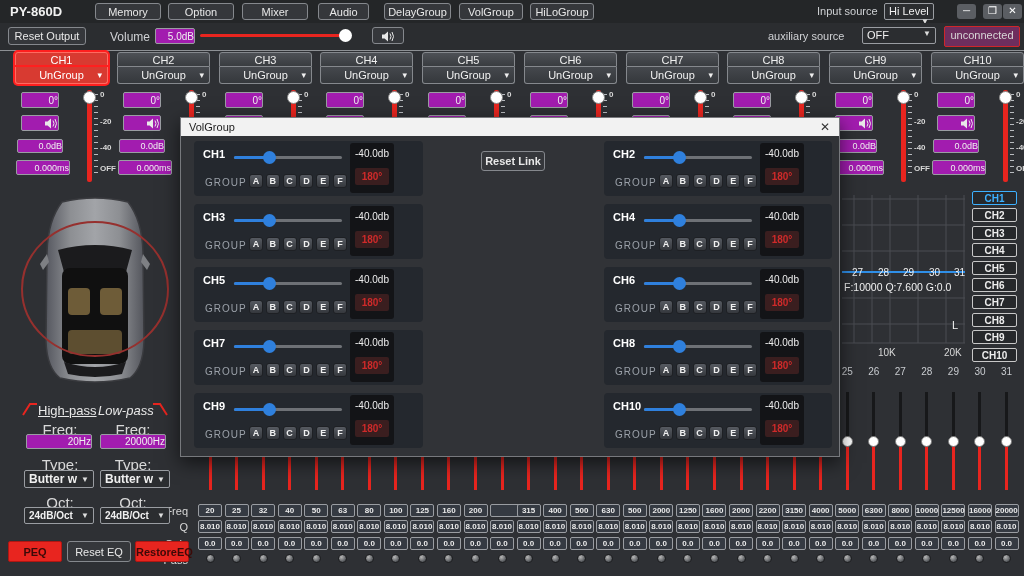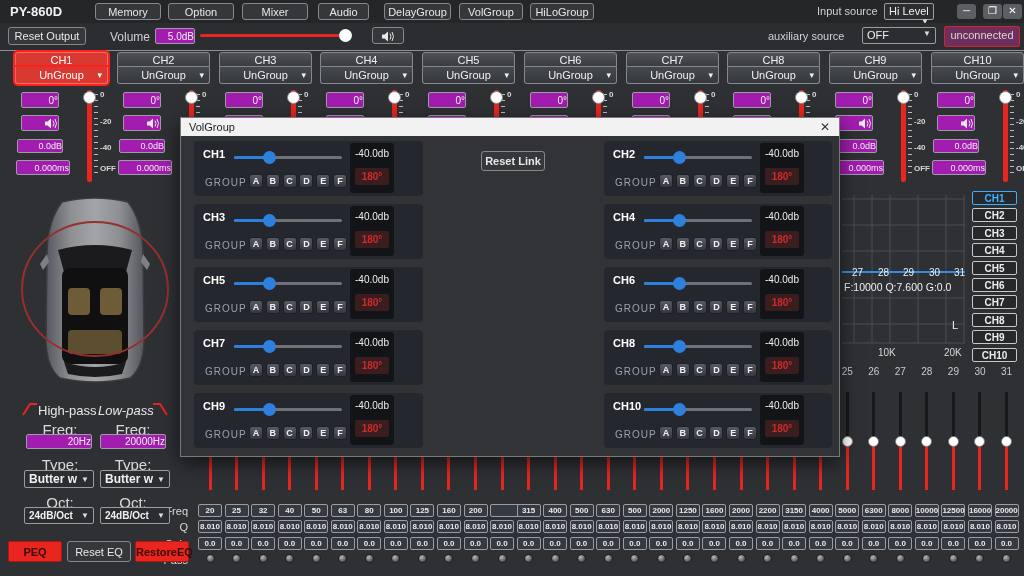--- a/index.html
+++ b/index.html
@@ -617,21 +617,21 @@
       <div class="row-lbl" style="left:154px;top:505px;">Freq</div>
       <div class="row-lbl" style="left:154px;top:521px;">Q</div>
       <div class="row-lbl" style="left:154px;top:538px;">Gain</div>
       <div class="row-lbl" style="left:154px;top:554px;">Pass</div>
     </div>
 
   <div>
     <svg class="abs" style="left:22px;top:402px;" width="16" height="15" viewBox="0 0 16 15">
       <path d="M1 13 L8 2 H15" stroke="#e8251f" stroke-width="2" fill="none"></path>
     </svg>
-    <span class="xo-title" style="left:38px;top:403px;">High-pass</span>
+    <span class="xo-title" style="left:38px;top:403px;text-decoration:underline;">High-pass</span>
     <svg class="abs" style="left:152px;top:402px;" width="16" height="15" viewBox="0 0 16 15">
       <path d="M1 2 H8 L15 13" stroke="#e8251f" stroke-width="2" fill="none"></path>
     </svg>
     <span class="xo-title" style="left:98px;top:403px;font-style:italic;">Low-pass</span>
 
     <span class="xo-lbl" style="left:25px;top:421px;">Freq:</span>
     <span class="xo-lbl" style="left:98px;top:421px;">Freq:</span>
     <div class="box abs" style="left:26px;top:434px;width:66px;height:15px;font-size:10px;line-height:14px;">20Hz</div>
     <div class="box abs" style="left:100px;top:434px;width:66px;height:15px;font-size:10px;line-height:14px;">20000Hz</div>
 

